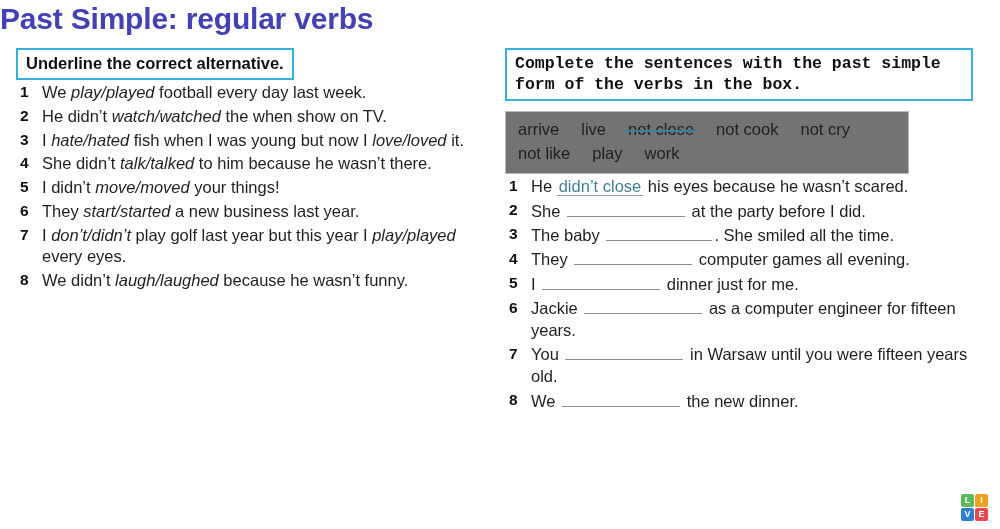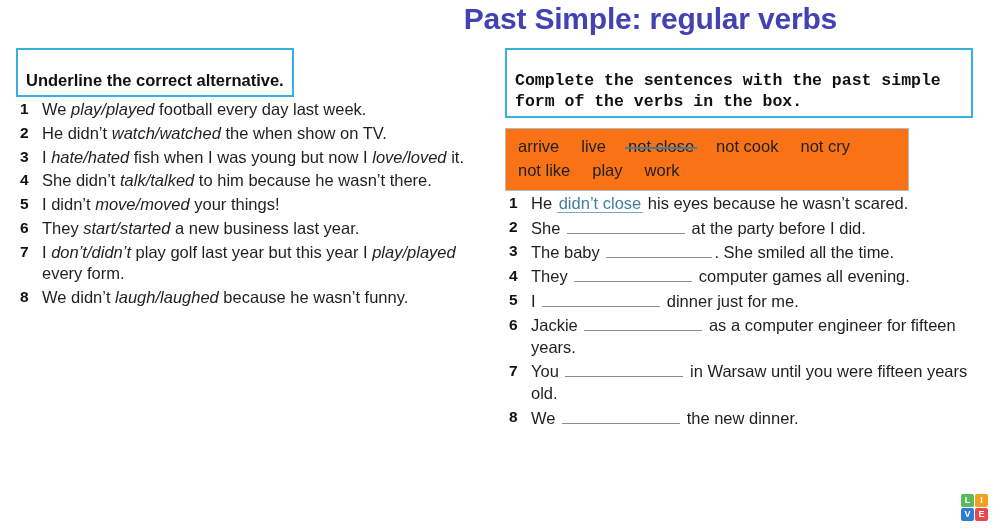--- a/index.html
+++ b/index.html
@@ -15,40 +15,40 @@
     color: #1a1a1a;
     overflow: hidden;
   }
 
   
   .page-title {
     position: absolute;
     top: 2px;
     left: 0;
     width: 837px;
-    text-align: right;
+    text-align: left;
     font-size: 30px;
     font-weight: bold;
     color: #4242b4;
     letter-spacing: -0.2px;
   }
 
   
   .col {
     position: absolute;
     top: 48px;
   }
   .col-left  { left: 16px;  width: 470px; }
   .col-right { left: 505px; width: 480px; }
 
   
   .instruction-box {
     border: 2px solid #36b0dc;
     background: #ffffff;
-    padding: 20px 8px 4px 8px;
+    padding: 3px 8px 4px 8px;
     font-size: 16.5px;
     font-weight: bold;
     line-height: 1.28;
     color: #111111;
     box-sizing: border-box;
   }
   .instruction-box.left-box  { display: inline-block; }
   .instruction-box.right-box { display: block; width: 468px; font-family: Liberation Mono, monospace; }
 
   
@@ -77,21 +77,21 @@
 
   .list-left  { margin-top: 6px; }
   .list-left > li { margin-top: 3px; }
 
   .list-right { margin-top: 9px; }
   .list-right > li { margin-top: 4px; line-height: 1.35; }
 
   
   .word-bank {
     border: 1px solid #b9b9b9;
-    background: #f97316;
+    background: #737373;
     margin-top: 10px;
     padding: 6px 12px 8px 12px;
     width: 404px;
     box-sizing: border-box;
     font-size: 16.5px;
     line-height: 1.42;
     color: #1f1f1f;
   }
   .word-bank .wb-row { white-space: nowrap; }
   .word-bank .word { display: inline-block; margin-right: 22px; }
@@ -170,21 +170,21 @@
 
 <div class="col col-left">
   <div class="instruction-box left-box">Underline the correct alternative.</div>
   <ol class="ex-list list-left">
       <li><span class="ex-num">1</span><span class="ex-text"><span>We </span><i>play/played</i><span> football every day last week.</span></span></li>
       <li><span class="ex-num">2</span><span class="ex-text"><span>He didn’t </span><i>watch/watched</i><span> the when show on TV.</span></span></li>
       <li><span class="ex-num">3</span><span class="ex-text"><span>I </span><i>hate/hated</i><span> fish when I was young but now I </span><i>love/loved</i><span> it.</span></span></li>
       <li><span class="ex-num">4</span><span class="ex-text"><span>She didn’t </span><i>talk/talked</i><span> to him because he wasn’t there.</span></span></li>
       <li><span class="ex-num">5</span><span class="ex-text"><span>I didn’t </span><i>move/moved</i><span> your things!</span></span></li>
       <li><span class="ex-num">6</span><span class="ex-text"><span>They </span><i>start/started</i><span> a new business last year.</span></span></li>
-      <li><span class="ex-num">7</span><span class="ex-text"><span>I </span><i>don’t/didn’t</i><span> play golf last year but this year I </span><i>play/played</i><span> every form.</span></span></li>
+      <li><span class="ex-num">7</span><span class="ex-text"><span>I </span><i>don’t/didn’t</i><span> play golf last year but this year I </span><i>play/played</i><span> every eyes.</span></span></li>
       <li><span class="ex-num">8</span><span class="ex-text"><span>We didn’t </span><i>laugh/laughed</i><span> because he wasn’t funny.</span></span></li>
     </ol>
 </div>
 
 <div class="col col-right">
   <div class="instruction-box right-box">Complete the sentences with the past simple form of the verbs in the box.</div>
 
   <div class="word-bank">
     <div class="wb-row"><span class="word">arrive</span><span class="word">live</span><span class="word used">not close</span><span class="word">not cook</span><span class="word">not cry</span></div>
     <div class="wb-row"><span class="word">not like</span><span class="word">play</span><span class="word">work</span></div>

